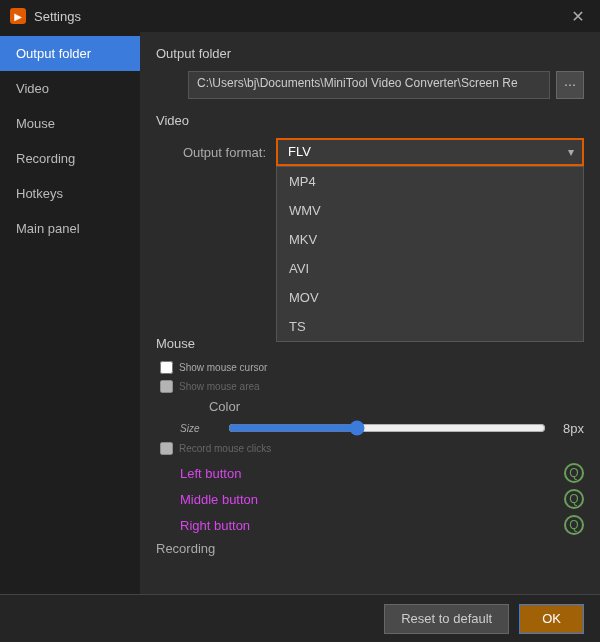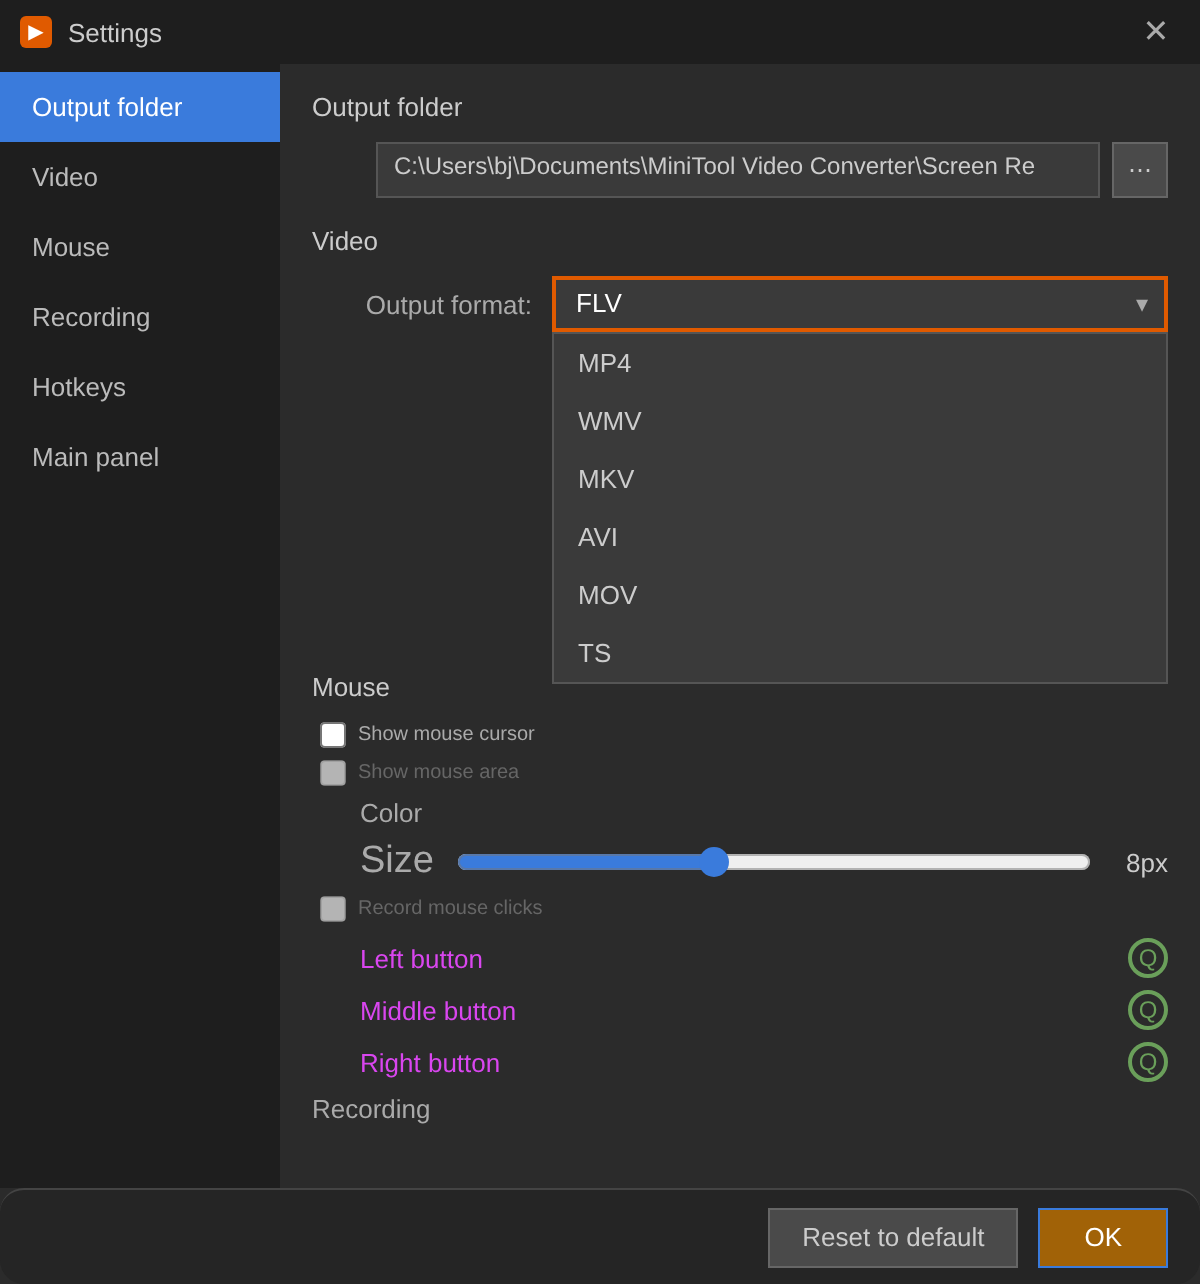--- a/index.html
+++ b/index.html
@@ -227,34 +227,36 @@
       display: flex;
       align-items: center;
       margin-bottom: 6px;
       padding-left: 24px;
     }
 
     .color-label {
       color: #aaa;
       font-size: 13px;
       width: 60px;
+      text-align: right;
     }
 
     .size-row {
       display: flex;
       align-items: center;
       margin-bottom: 6px;
       padding-left: 24px;
       gap: 8px;
     }
 
     .size-label {
       color: #aaa;
-      font-size: 19px;
+      font-size: 10px;
       width: 40px;
+      font-style: italic;
     }
 
     .slider {
       flex: 1;
       accent-color: #3a7bdc;
     }
 
     .size-value {
       color: #ccc;
       font-size: 13px;
@@ -304,21 +306,20 @@
     .footer {
       height: 48px;
       background: #252525;
       display: flex;
       align-items: center;
       justify-content: flex-end;
       padding: 0 16px;
       gap: 10px;
       flex-shrink: 0;
       border-top: 1px solid #444;
-      border-radius: 12px;
     }
 
     .btn-reset {
       background: #4a4a4a;
       border: 1px solid #666;
       color: #ccc;
       padding: 6px 16px;
       font-size: 13px;
       cursor: pointer;
       height: 30px;

